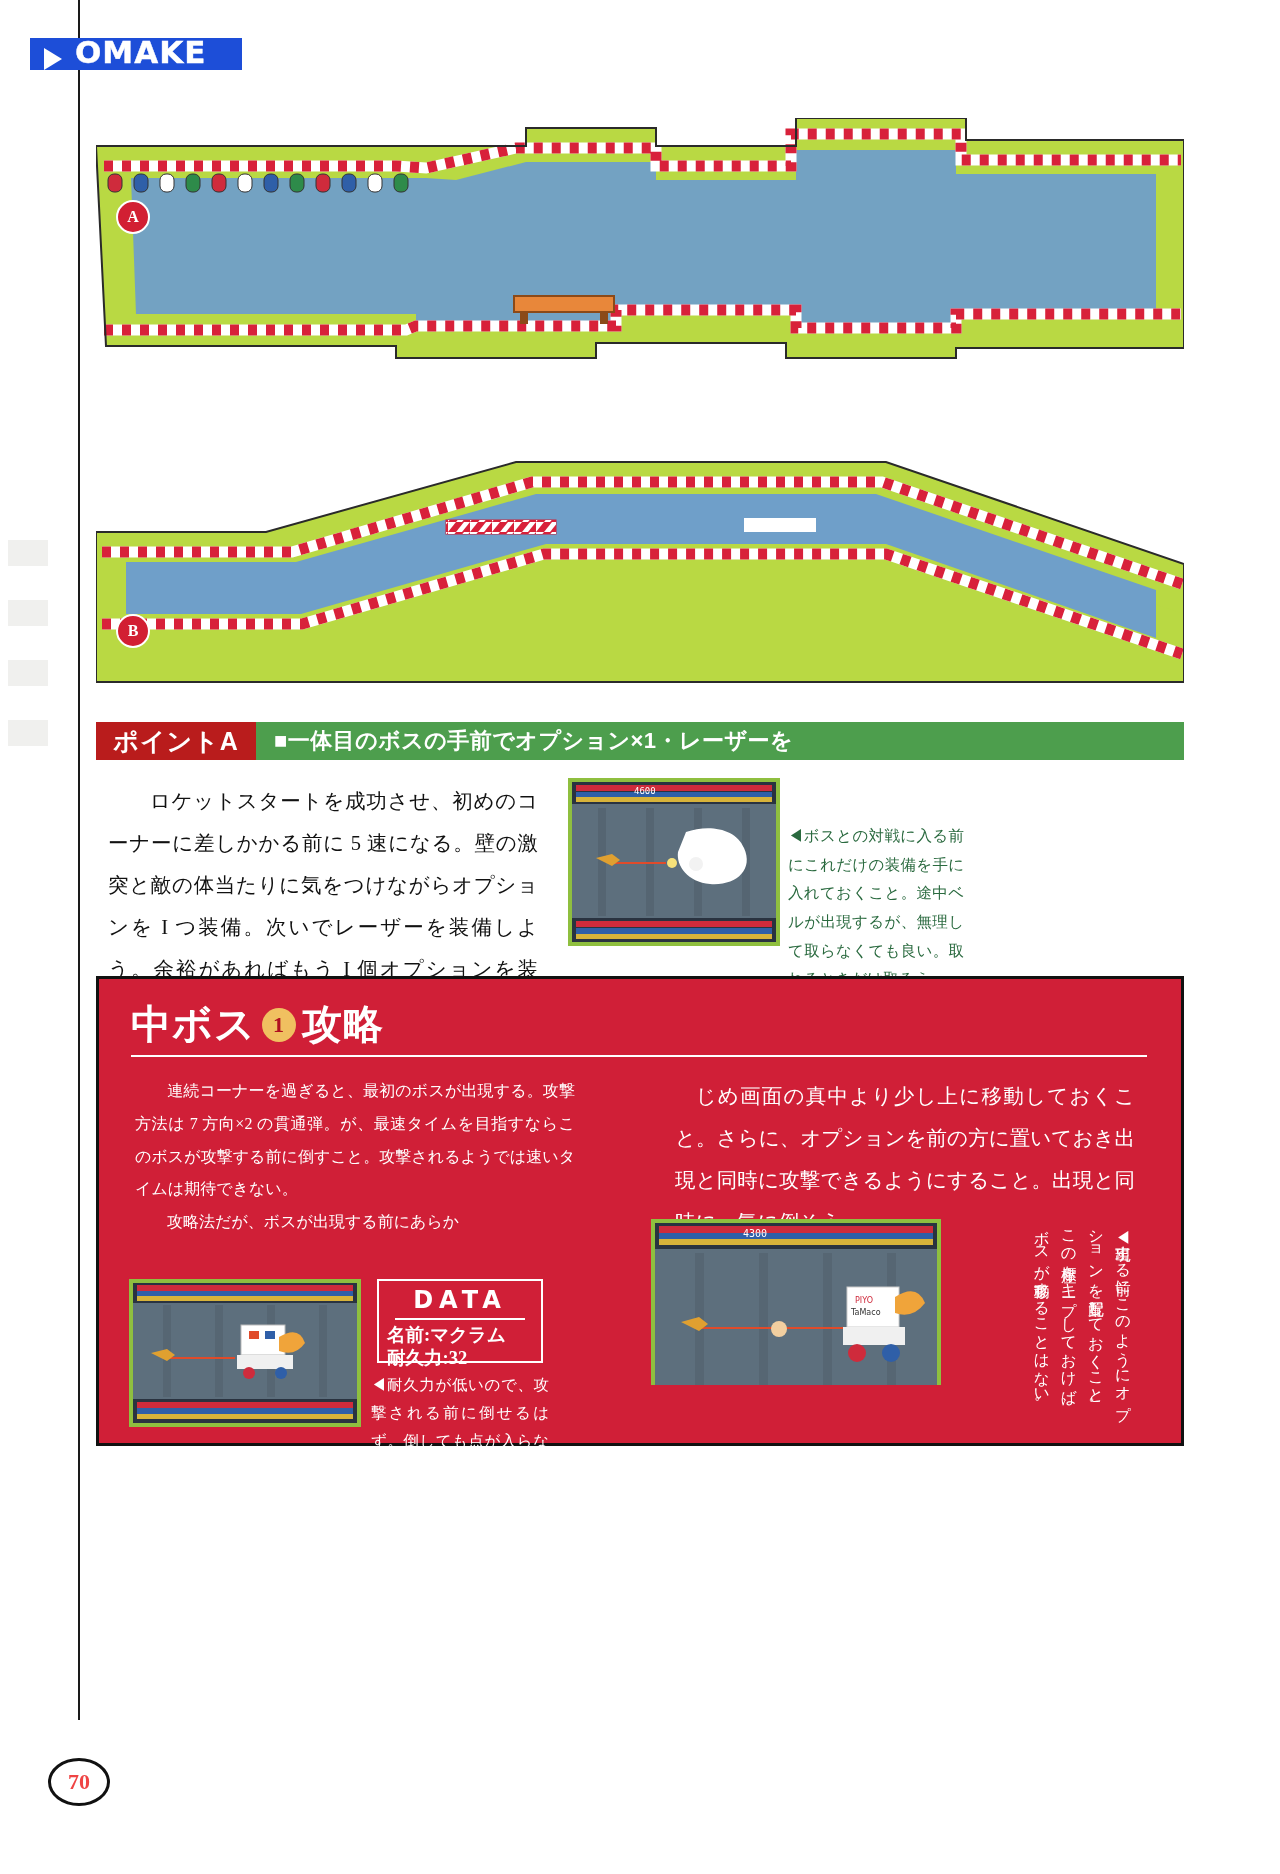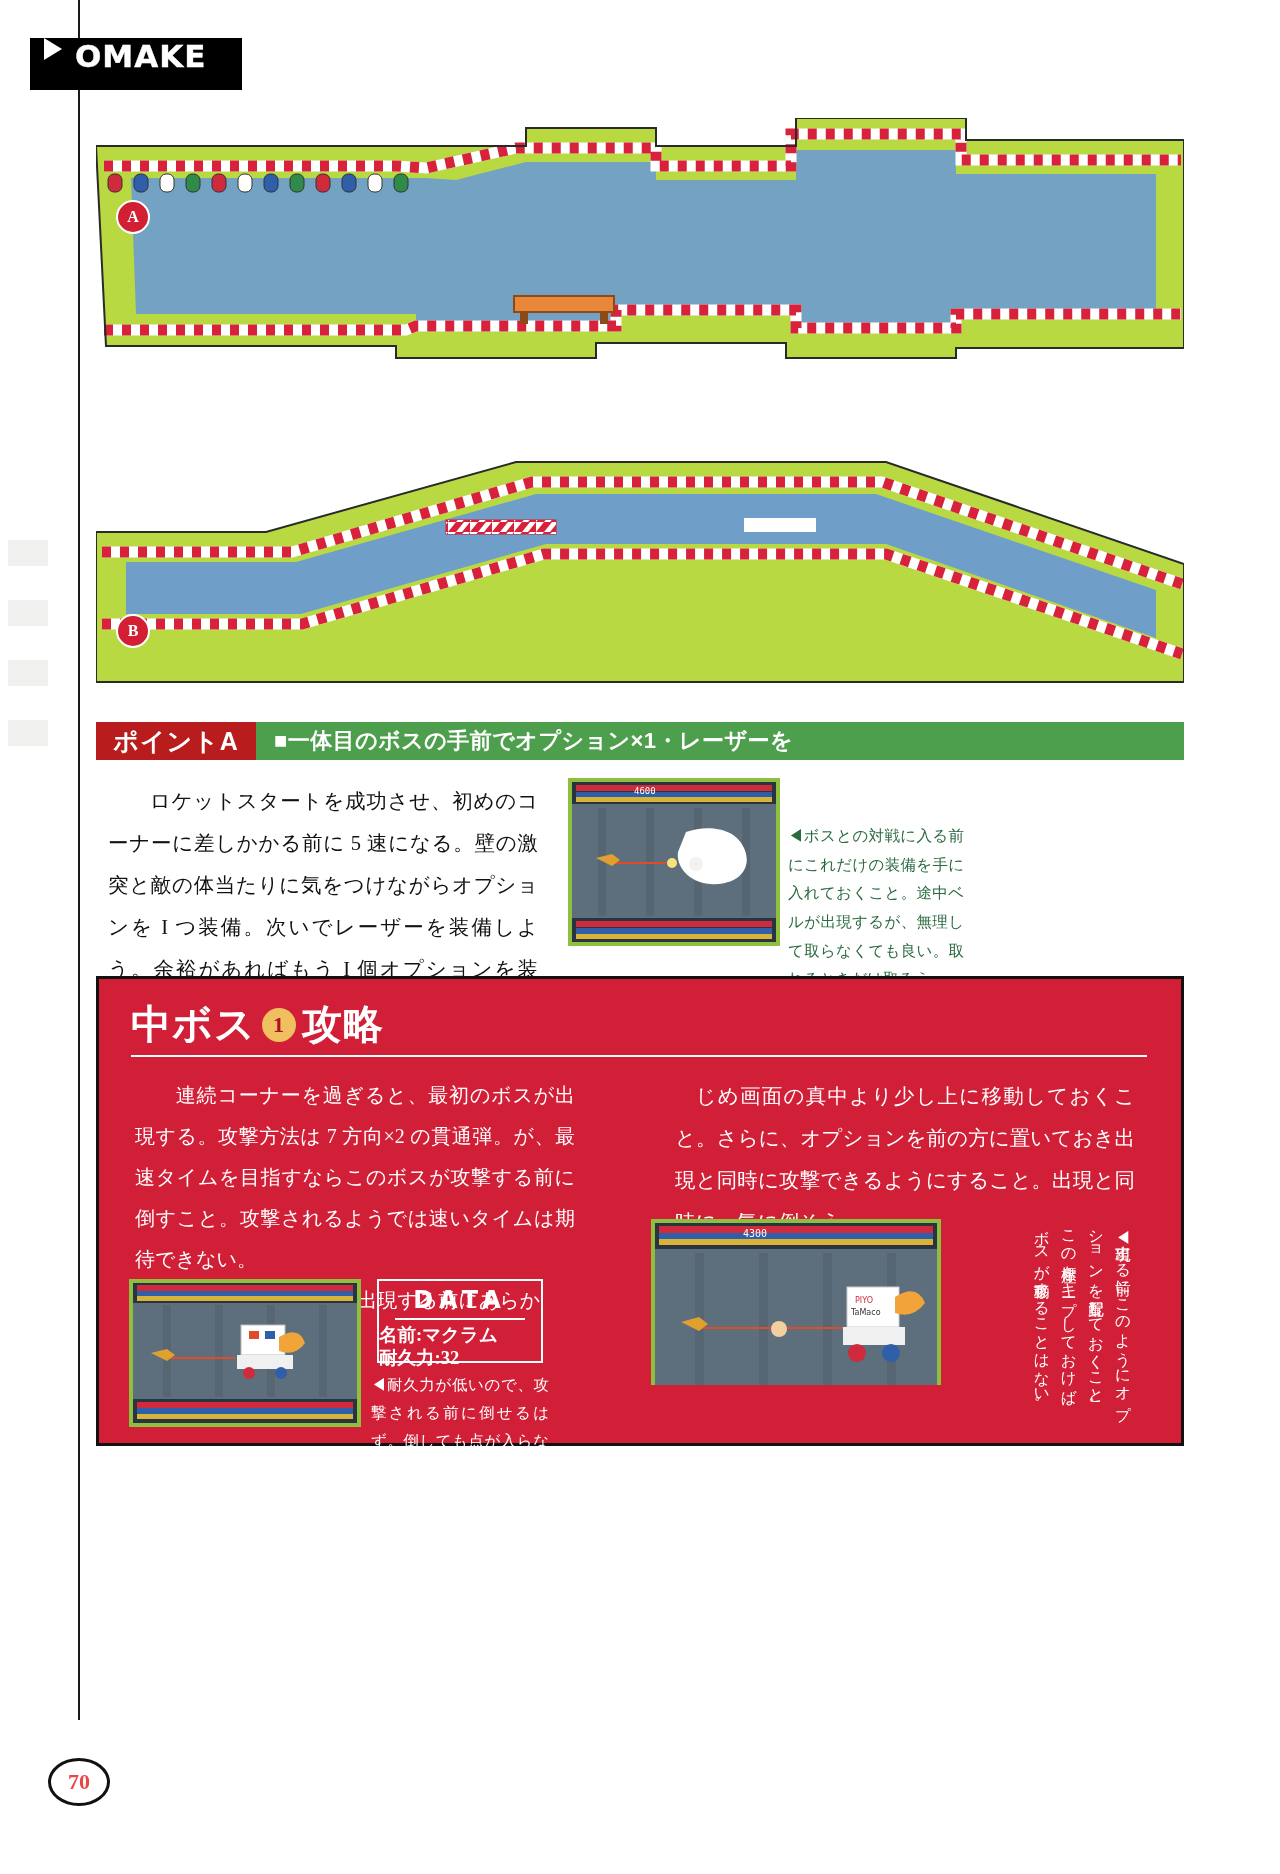--- a/index.html
+++ b/index.html
@@ -10,22 +10,22 @@
     position:relative;
     overflow:hidden;
   }
   .page{position:absolute;inset:0;}
 
   
   .vrule{position:absolute;left:78px;top:0;width:2px;height:1720px;background:#1a1a1a;}
 
   
   .omake{
-    position:absolute;left:30px;top:38px;width:212px;height:52px;
-    background:#000000;display:flex;align-items:flex-start;
+    position:absolute;left:30px;top:38px;width:212px;height:32px;
+    background:#1d4ed8;display:flex;align-items:flex-end;
   }
   .omake .tri{
     width:0;height:0;border-left:18px solid #ffffff;
     border-top:11px solid transparent;border-bottom:11px solid transparent;
     margin-left:14px;
   }
   .omake .txt{
     color:#ffffff;font-weight:bold;font-size:31px;letter-spacing:1px;
     margin-left:13px;font-family:"DejaVu Sans", sans-serif;
     -webkit-text-stroke:0.4px #fff;
@@ -85,21 +85,21 @@
   }
   .bossnum{
     width:34px;height:34px;border-radius:50%;background:#f0c060;color:#b01020;
     font-size:22px;display:flex;align-items:center;justify-content:center;
     margin:0 6px;font-family:"Liberation Serif", serif;
   }
   .hline{position:absolute;left:32px;top:76px;width:1016px;height:2px;background:#ffffff;}
 
   .col1{
     position:absolute;left:36px;top:96px;width:440px;
-    color:#ffffff;font-size:20px;line-height:2.05;
+    color:#ffffff;font-size:16px;line-height:2.05;
     font-family:"Liberation Serif", serif;text-align:justify;
   }
   .col2{
     position:absolute;left:576px;top:96px;width:460px;
     color:#ffffff;font-size:20.5px;line-height:2.05;
     font-family:"Liberation Serif", serif;text-align:justify;
   }
   .col1 p,.col2 p{margin:0;text-indent:1em;}
 
   .shotB{position:absolute;left:30px;top:300px;width:232px;height:148px;overflow:hidden;}
@@ -108,21 +108,21 @@
   .databox{
     position:absolute;left:278px;top:300px;width:162px;height:80px;
     border:2px solid #ffffff;color:#ffffff;
   }
   .databox .dtitle{
     text-align:center;font-weight:bold;font-size:24px;letter-spacing:6px;
     margin-top:5px;font-family:"DejaVu Sans", sans-serif;
   }
   .dline{width:130px;height:2px;background:#ffffff;margin:4px auto 4px;}
   .databox .drow{
-    font-size:18.5px;font-weight:bold;line-height:1.25;
+    font-size:18.5px;font-weight:bold;line-height:1.25;padding-left:8px;
     font-family:"Liberation Serif", serif;
   }
   .capB{
     position:absolute;left:272px;top:392px;width:178px;color:#ffffff;
     font-size:15.5px;line-height:1.8;font-family:"Liberation Serif", serif;text-align:justify;
   }
   .capC{
     position:absolute;left:856px;top:240px;width:182px;height:196px;color:#ffffff;
     font-size:15.5px;line-height:1.75;font-family:"Liberation Serif", serif;
     writing-mode:vertical-rl;text-orientation:upright;

